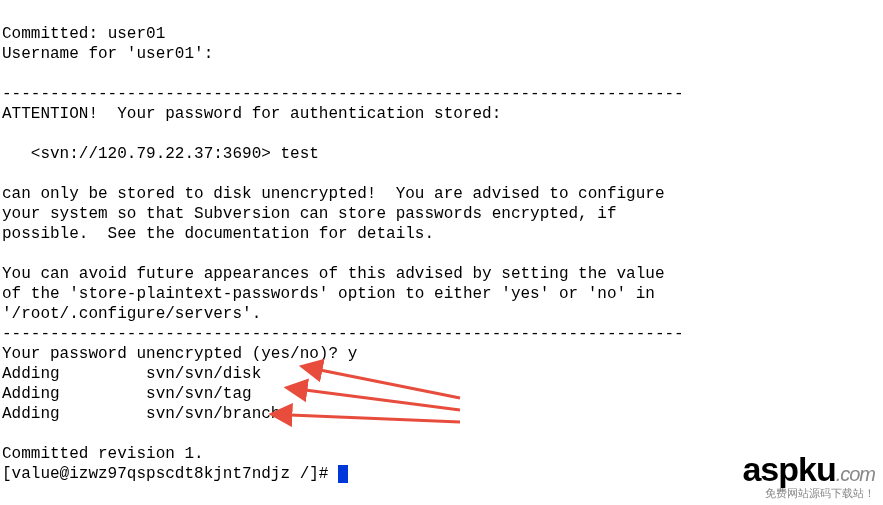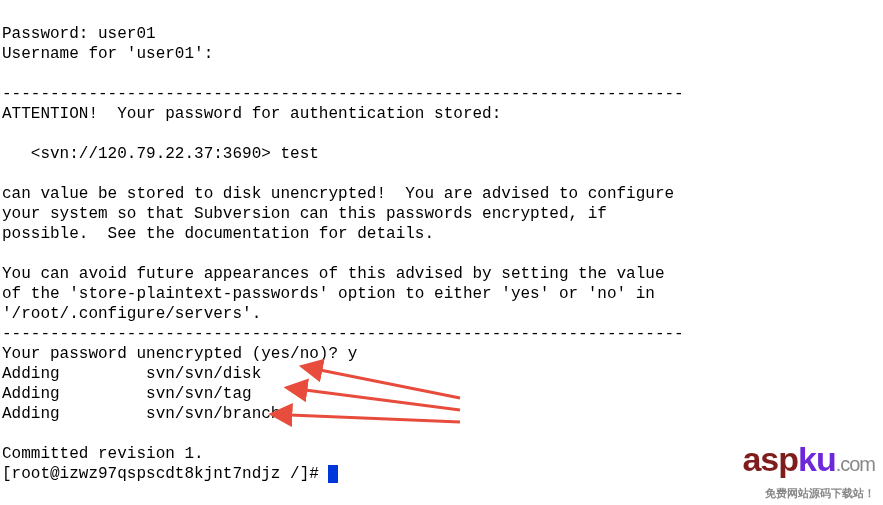--- a/index.html
+++ b/index.html
@@ -38,57 +38,56 @@
     bottom: 6px;
     text-align: right;
     font-family: Arial, sans-serif;
     line-height: 1;
   }
   .wm-logo {
     font-size: 34px;
     font-weight: bold;
     letter-spacing: -1px;
   }
-  .wm-red { color: #7f1d1d; }
-  .wm-black { color: #6d28d9; }
-  .wm-dom { color: #888888; font-size: 20px; font-weight: normal; }
+  .wm-red { color: #000000; }
+  .wm-black { color: #000000; }
+  .wm-dom { color: #888888; font-size: 20px; font-weight: normal; font-style: italic; }
   .wm-tag {
     font-size: 11px;
     color: #888888;
-    margin-top: 12px;
-    font-weight: bold;
+    margin-top: 2px;
   }
 </style>
 </head>
 <body>
 
 <div class="terminal">
-<span>Password: </span><span>user01</span>
+<span>Committed: </span><span>user01</span>
 <span>Username for 'user01':</span>
 
 <span>-----------------------------------------------------------------------</span>
 <span>ATTENTION!  Your password for authentication stored:</span>
 
 <span>   &lt;svn://120.79.22.37:3690&gt; test</span>
 
-<span>can value be stored to disk unencrypted!  You are advised to configure</span>
-<span>your system so that Subversion can this passwords encrypted, if</span>
+<span>can only be stored to disk unencrypted!  You are advised to configure</span>
+<span>your system so that Subversion can store passwords encrypted, if</span>
 <span>possible.  See the documentation for details.</span>
 
 <span>You can avoid future appearances of this advised by setting the value</span>
 <span>of the 'store-plaintext-passwords' option to either 'yes' or 'no' in</span>
 <span>'/root/.configure/servers'.</span>
 <span>-----------------------------------------------------------------------</span>
 <span>Your password unencrypted (yes/no)? </span><span>y</span>
 <span>Adding         svn/svn/disk</span>
 <span>Adding         svn/svn/tag</span>
 <span>Adding         svn/svn/branch</span>
 
 <span>Committed revision 1.</span>
-<span>[root@izwz97qspscdt8kjnt7ndjz /]# </span><span class="cursor"></span>
+<span>[value@izwz97qspscdt8kjnt7ndjz /]# </span><span class="cursor"></span>
 </div>
 
 <svg class="annotation-layer" width="883" height="505">
   <defs>
     <marker id="ah" viewBox="0 0 10 10" refX="1" refY="5" markerWidth="8" markerHeight="8" orient="auto-start-reverse">
       <path d="M 0 0 L 10 5 L 0 10 z" fill="#e74c3c"></path>
     </marker>
   </defs>
   <line x1="460" y1="398" x2="320" y2="370" stroke-width="3" marker-end="url(#ah)" stroke="#e74c3c"></line>
   <line x1="460" y1="410" x2="305" y2="390" stroke-width="3" marker-end="url(#ah)" stroke="#e74c3c"></line>

